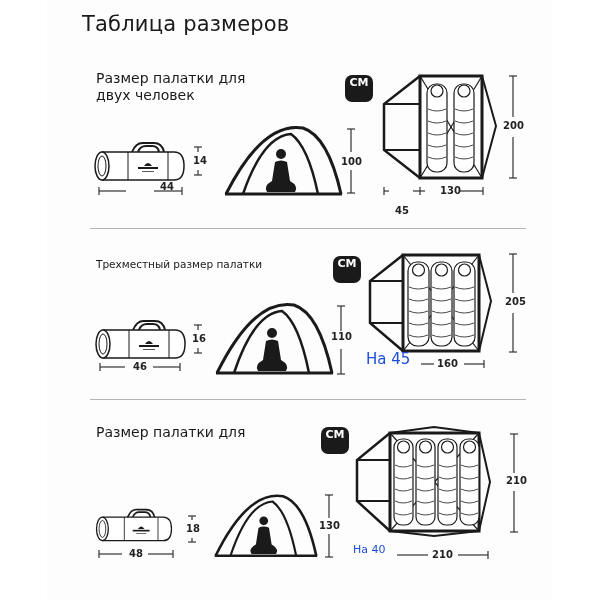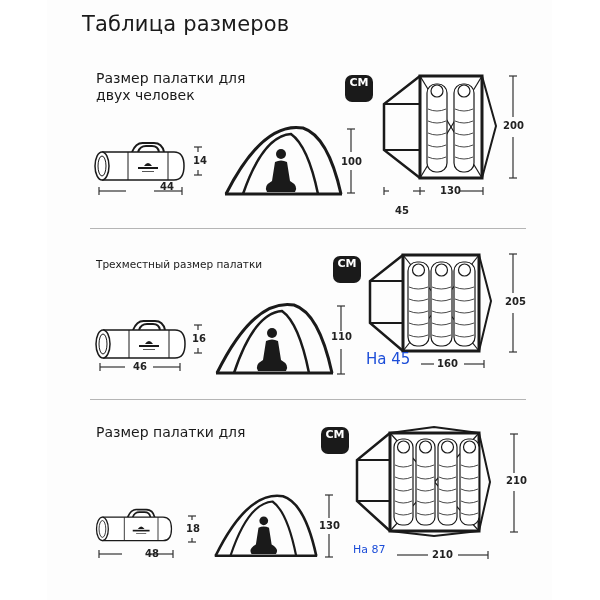--- a/index.html
+++ b/index.html
@@ -209,21 +209,21 @@
   <path d="M52 26 Q56 20 60 26" fill="#1a1a1a"></path>
   <rect x="46" y="27" width="20" height="2" fill="#1a1a1a"></rect>
   <rect x="50" y="31" width="12" height="1" fill="#555"></rect>
 </svg>
 <svg style="left:98px;top:549px;" width="76" height="10" viewBox="0 0 76 10">
   <line x1="1" y1="1" x2="1" y2="9" stroke="#333" stroke-width="1.2"></line>
   <line x1="1" y1="5" x2="24" y2="5" stroke="#333" stroke-width="1.2"></line>
   <line x1="50" y1="5" x2="75" y2="5" stroke="#333" stroke-width="1.2"></line>
   <line x1="75" y1="1" x2="75" y2="9" stroke="#333" stroke-width="1.2"></line>
 </svg>
-<div class="dimtxt" style="left:129px;top:548px;margin-left:16px;">48</div>
+<div class="dimtxt" style="left:129px;top:548px;">48</div>
 <svg style="left:187px;top:515px;" width="10" height="28" viewBox="0 0 10 28">
   <line x1="1" y1="1" x2="9" y2="1" stroke="#333" stroke-width="1.2"></line>
   <line x1="5" y1="1" x2="5" y2="5" stroke="#333" stroke-width="1.2"></line>
   <line x1="5" y1="23" x2="5" y2="27" stroke="#333" stroke-width="1.2"></line>
   <line x1="1" y1="27" x2="9" y2="27" stroke="#333" stroke-width="1.2"></line>
 </svg>
 <div class="dimtxt" style="left:186px;top:523px;">18</div>
 
 <svg style="left:213px;top:493px;" width="105" height="66" viewBox="0 0 120 72">
   <path d="M3 70 Q40 -5 80 2 Q105 10 118 70" fill="none" stroke="#1a1a1a" stroke-width="3"></path>
@@ -267,19 +267,19 @@
     <path d="M107 40 Q115 44 124 40 M107 52 Q115 56 124 52 M107 64 Q115 68 124 64 M107 76 Q115 80 124 76 M107 88 Q115 92 124 88"></path>
   </g>
 </svg>
 <svg style="left:509px;top:433px;" width="10" height="100" viewBox="0 0 10 100">
   <line x1="1" y1="1" x2="9" y2="1" stroke="#333" stroke-width="1.2"></line>
   <line x1="5" y1="1" x2="5" y2="40" stroke="#333" stroke-width="1.2"></line>
   <line x1="5" y1="58" x2="5" y2="99" stroke="#333" stroke-width="1.2"></line>
   <line x1="1" y1="99" x2="9" y2="99" stroke="#333" stroke-width="1.2"></line>
 </svg>
 <div class="dimtxt" style="left:506px;top:475px;">210</div>
-<div class="ha small" style="left:353px;top:543px;">На 87</div>
+<div class="ha small" style="left:353px;top:543px;">На 40</div>
 <svg style="left:396px;top:550px;" width="94" height="10" viewBox="0 0 94 10">
   <line x1="1" y1="5" x2="32" y2="5" stroke="#333" stroke-width="1.2"></line>
   <line x1="62" y1="5" x2="92" y2="5" stroke="#333" stroke-width="1.2"></line>
   <line x1="92" y1="1" x2="92" y2="9" stroke="#333" stroke-width="1.2"></line>
 </svg>
 <div class="dimtxt" style="left:432px;top:549px;">210</div>
 
 </body></html>

